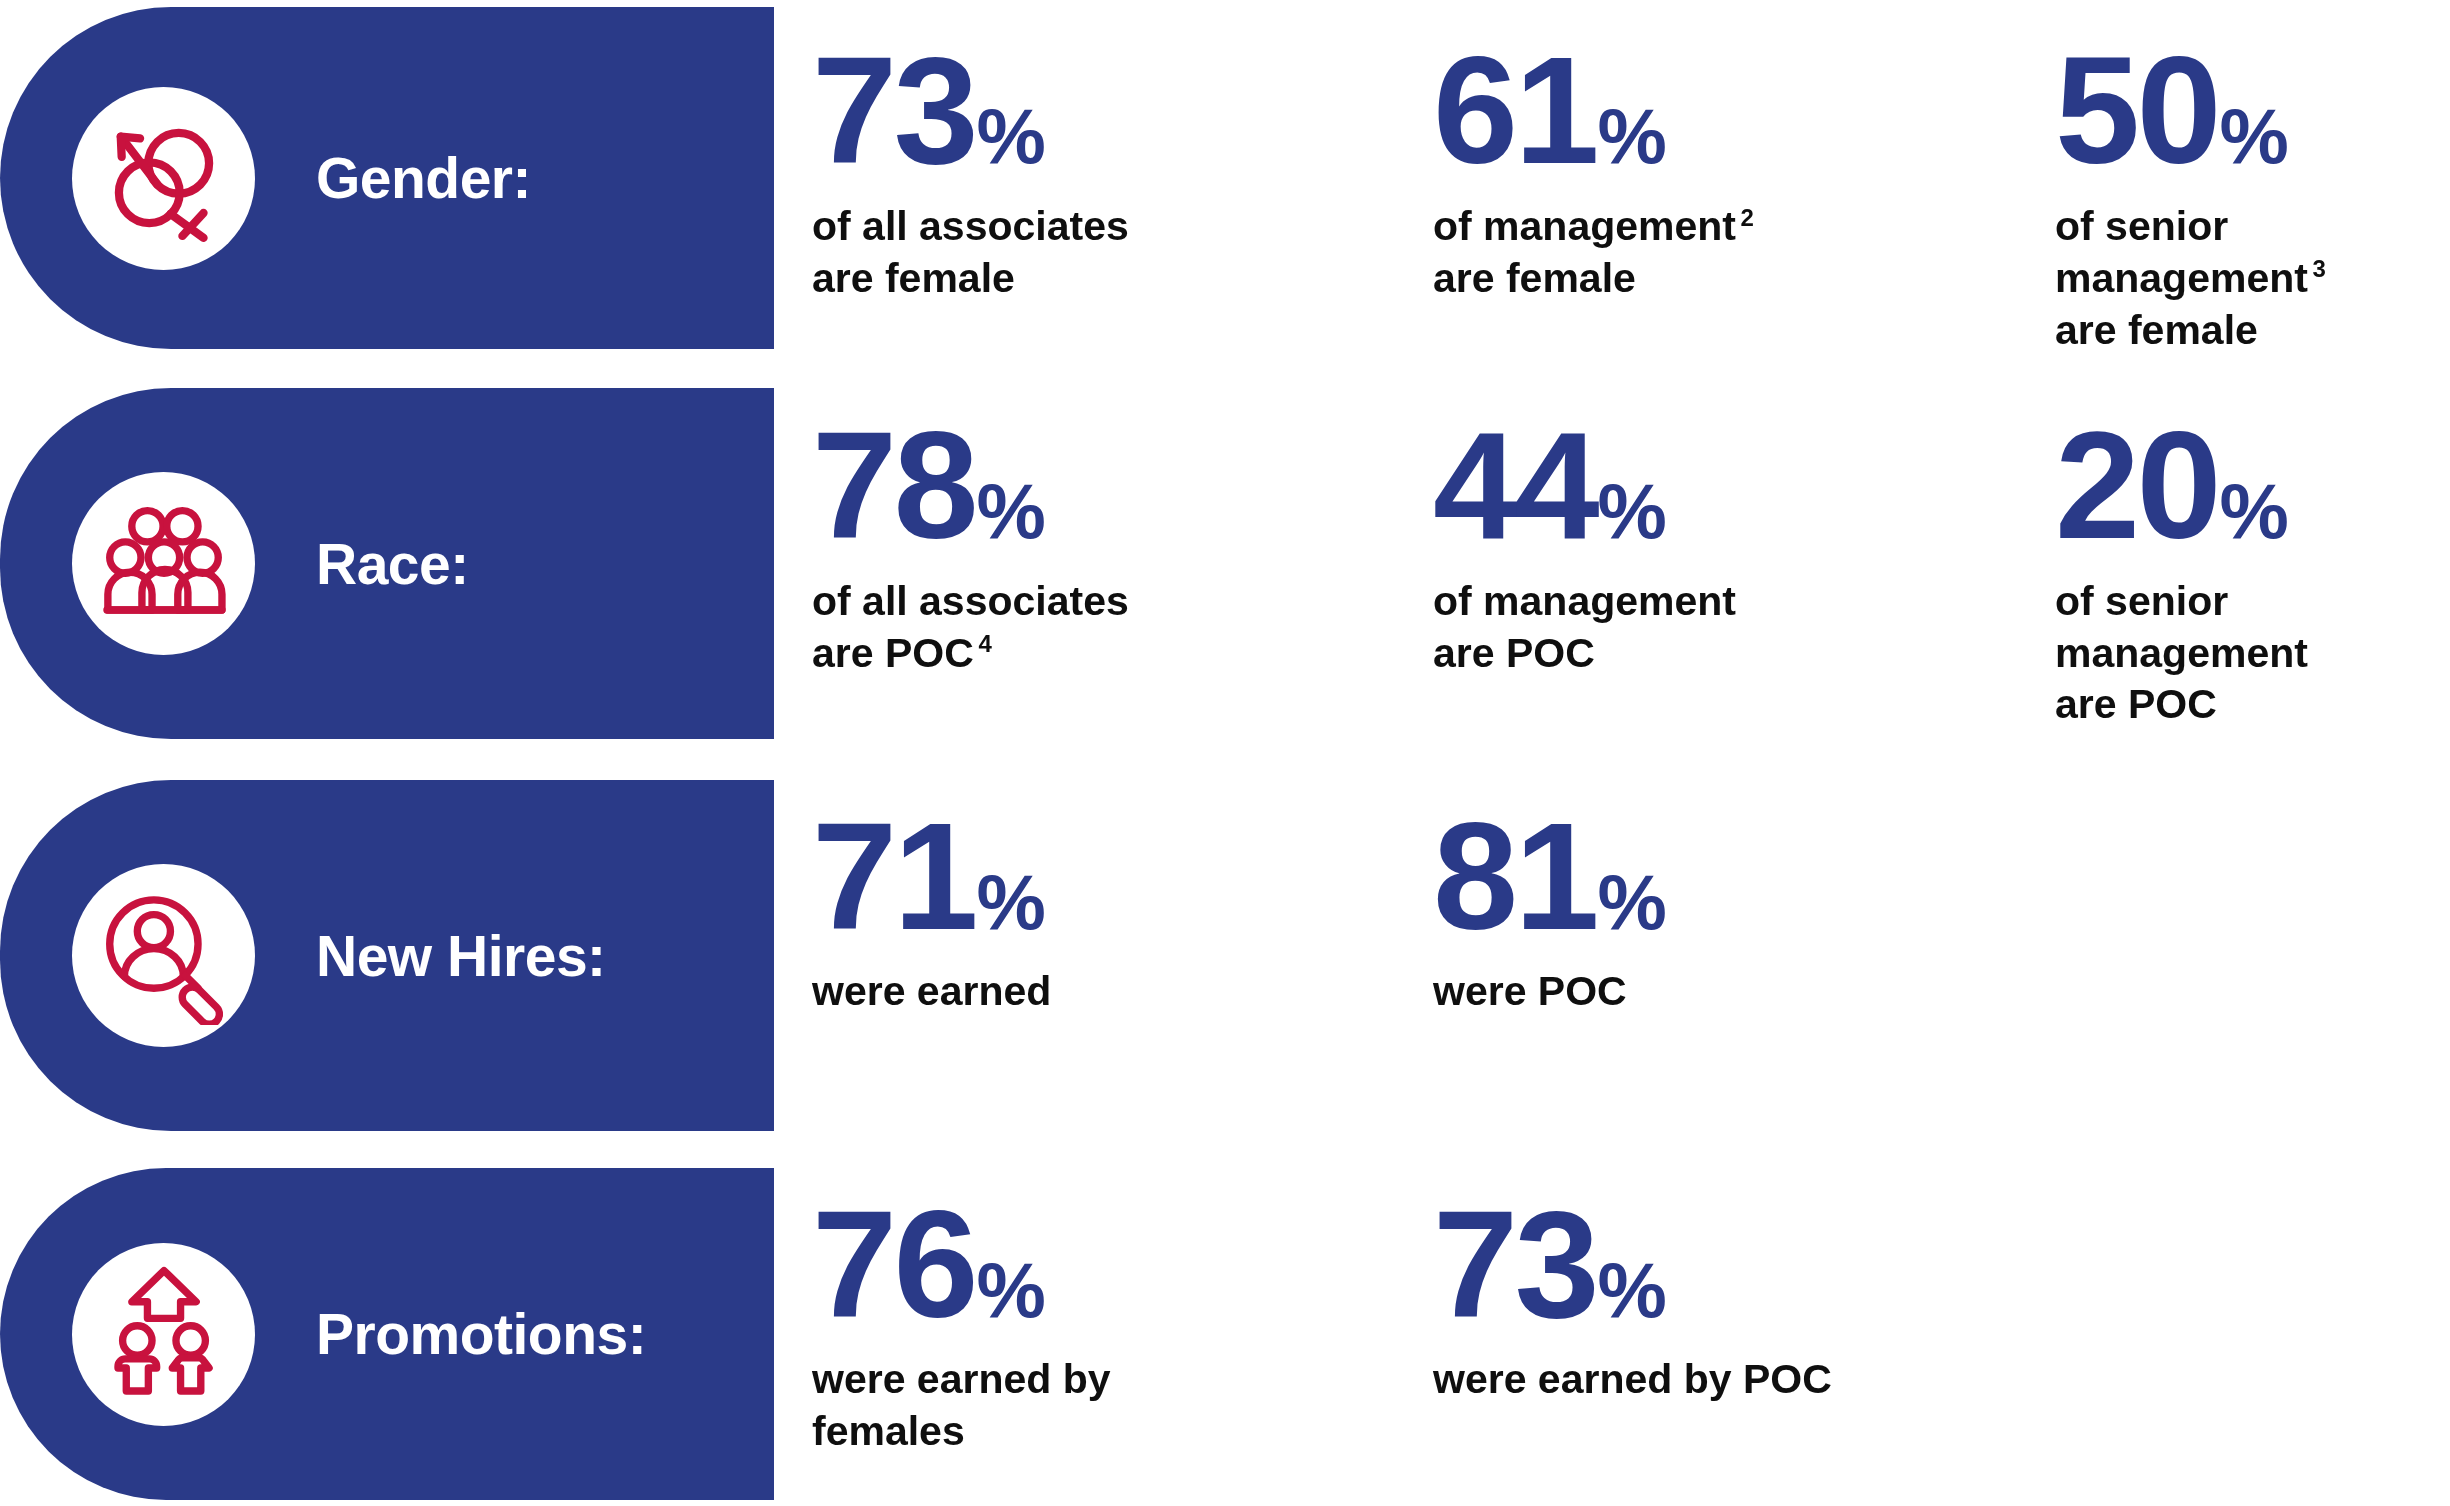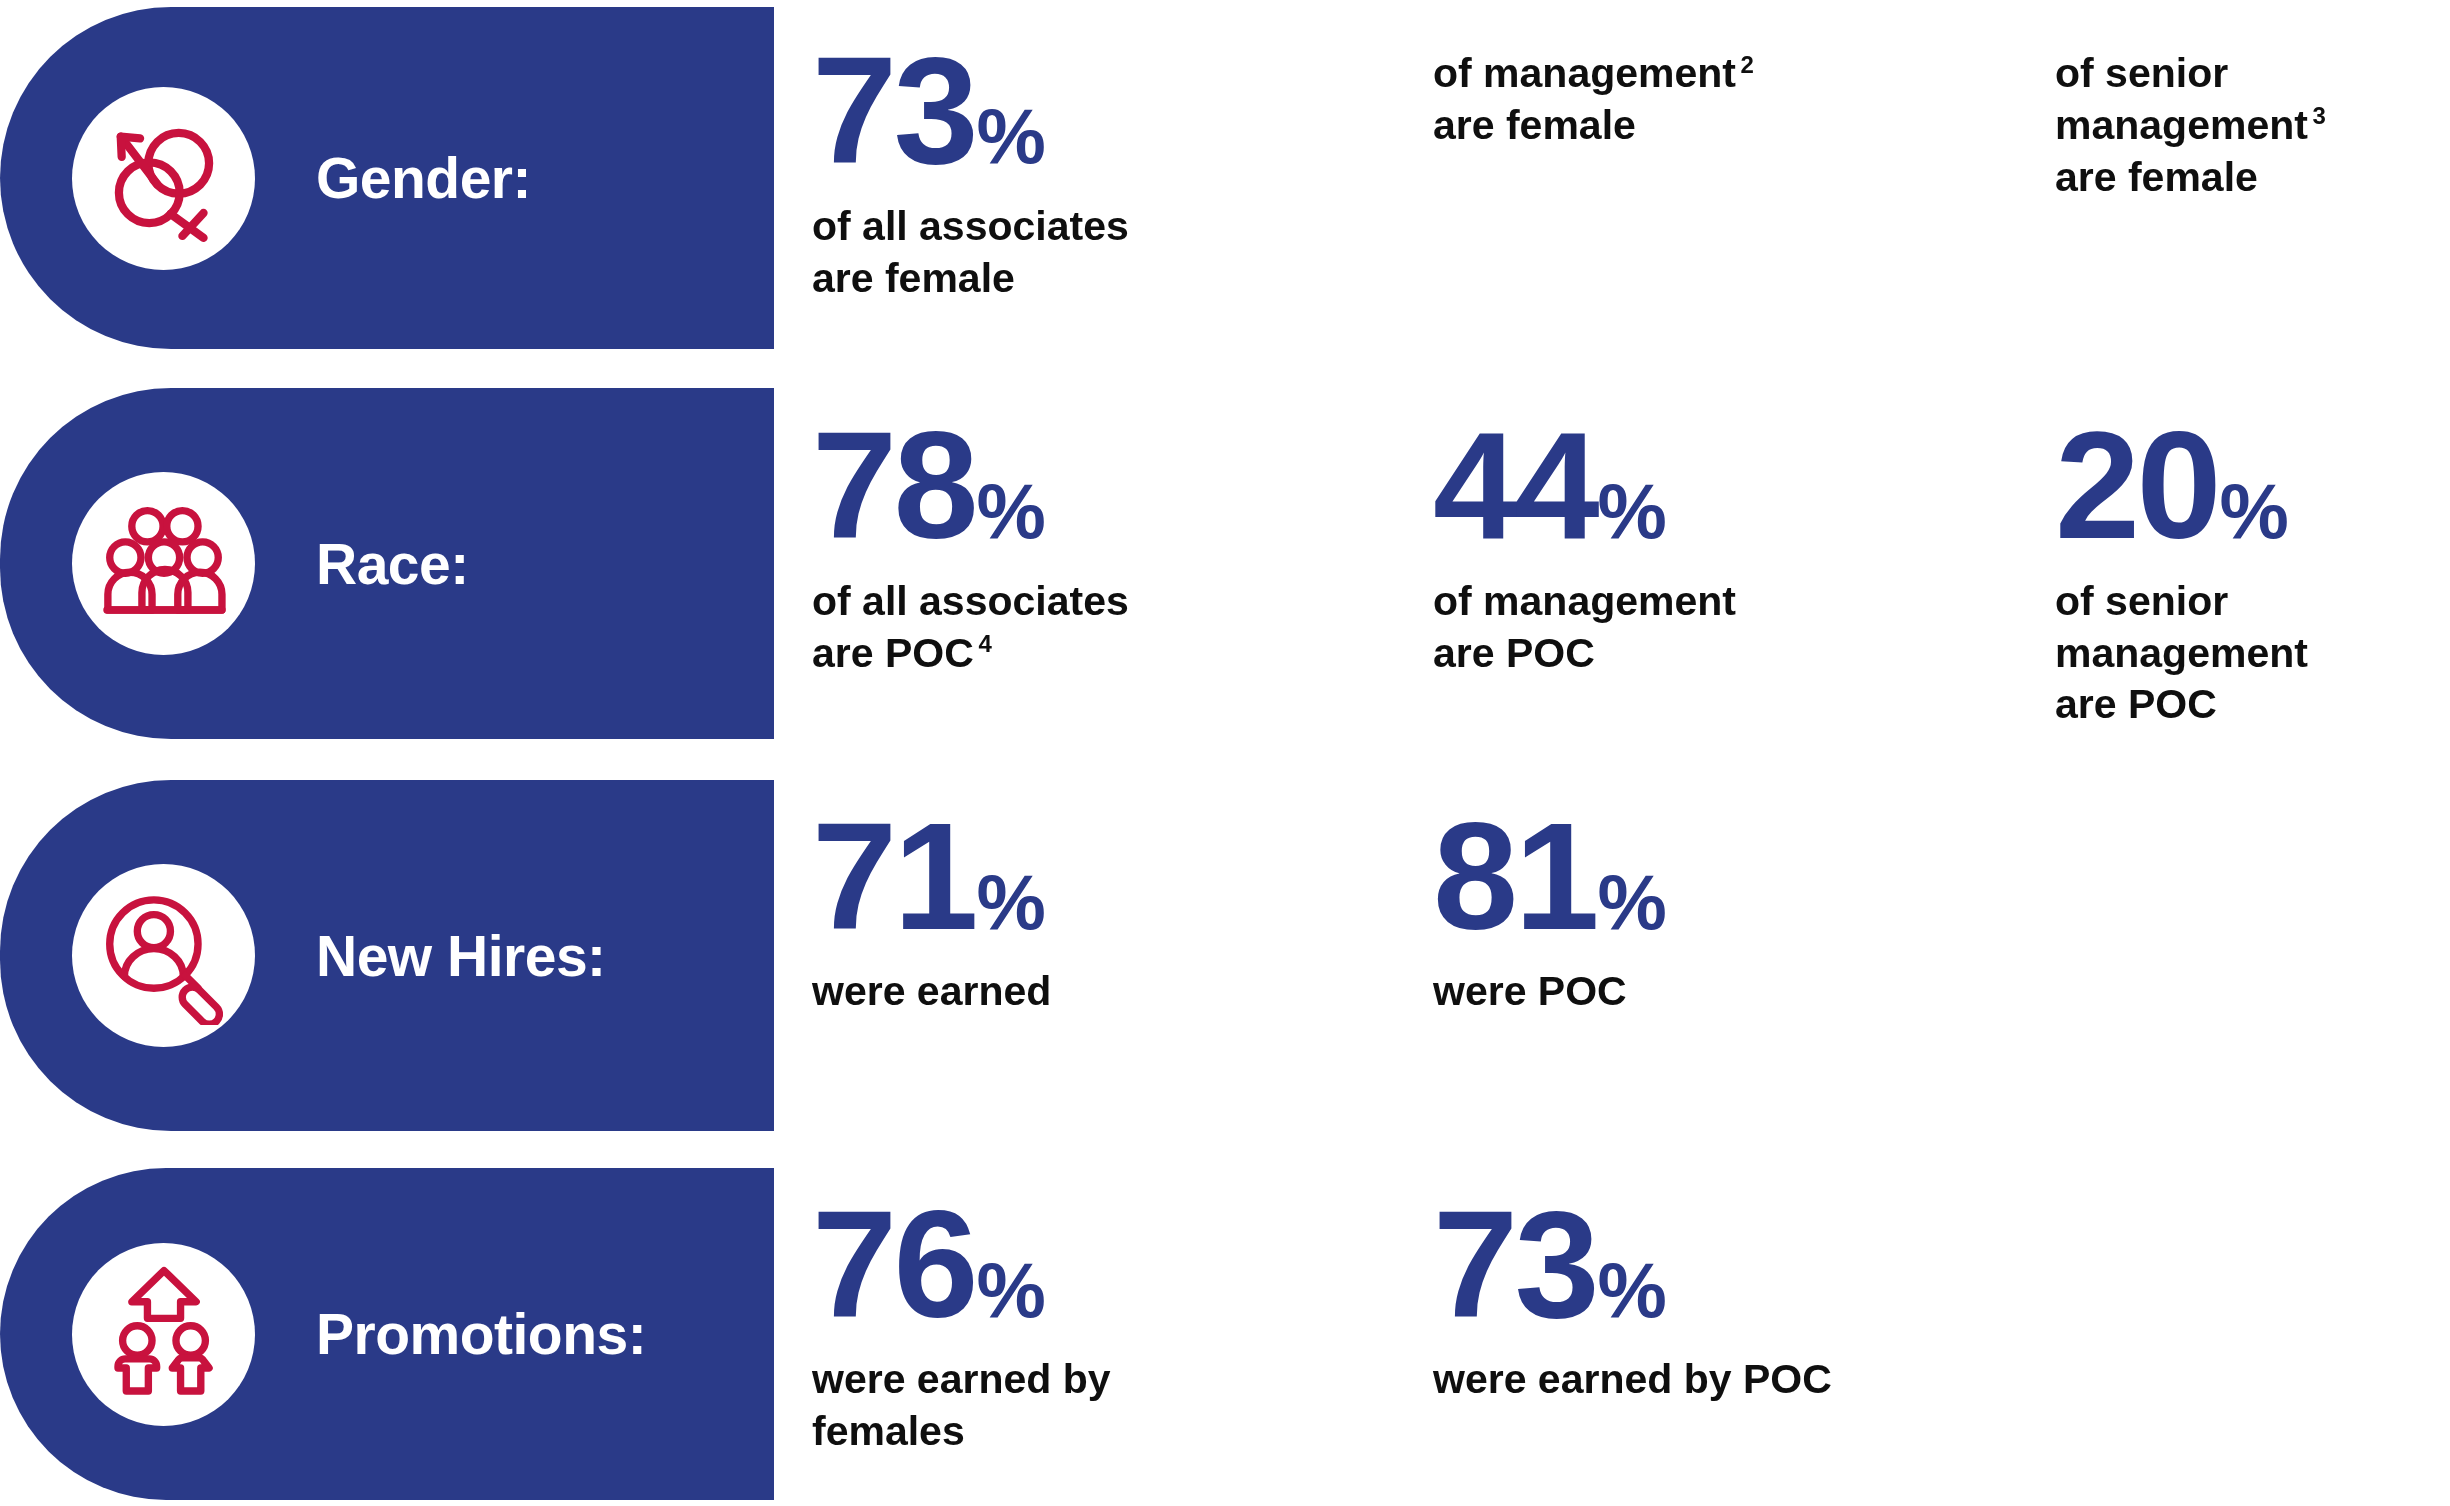--- a/index.html
+++ b/index.html
@@ -107,24 +107,30 @@
 
     <div class="stat c0">
       <div class="big">
         <span>73</span><span class="pct">%</span>
       </div>
       <div class="caption">of all associates
 are female</div>
     </div>
 
     <div class="stat c1">
+      <div class="big">
+        <span>61</span><span class="pct">%</span>
+      </div>
       <div class="caption"><span>of management</span><span class="sup">2</span><br><span>are female</span></div>
     </div>
 
     <div class="stat c2">
+      <div class="big">
+        <span>50</span><span class="pct">%</span>
+      </div>
       <div class="caption"><span>of senior management</span><span class="sup">3</span><br><span>are female</span></div>
     </div>
   </div>
 
   <div class="row row-1">
     <div class="pill">
       <div class="icon-circle">
         <svg width="138" height="138" viewBox="0 0 150 150" fill="none" stroke="#C8123E" stroke-width="8" stroke-linecap="round" stroke-linejoin="round">
           <circle cx="57" cy="34" r="17"></circle>
           <circle cx="95" cy="34" r="17"></circle>

